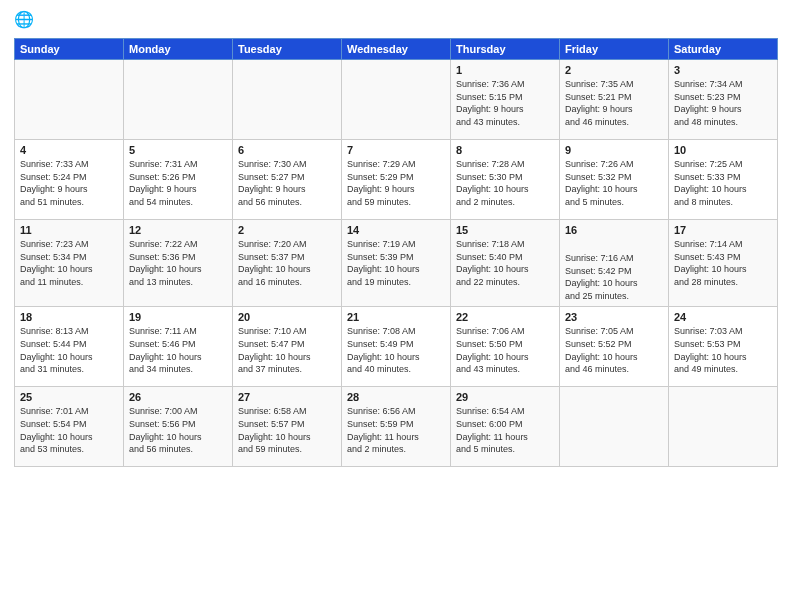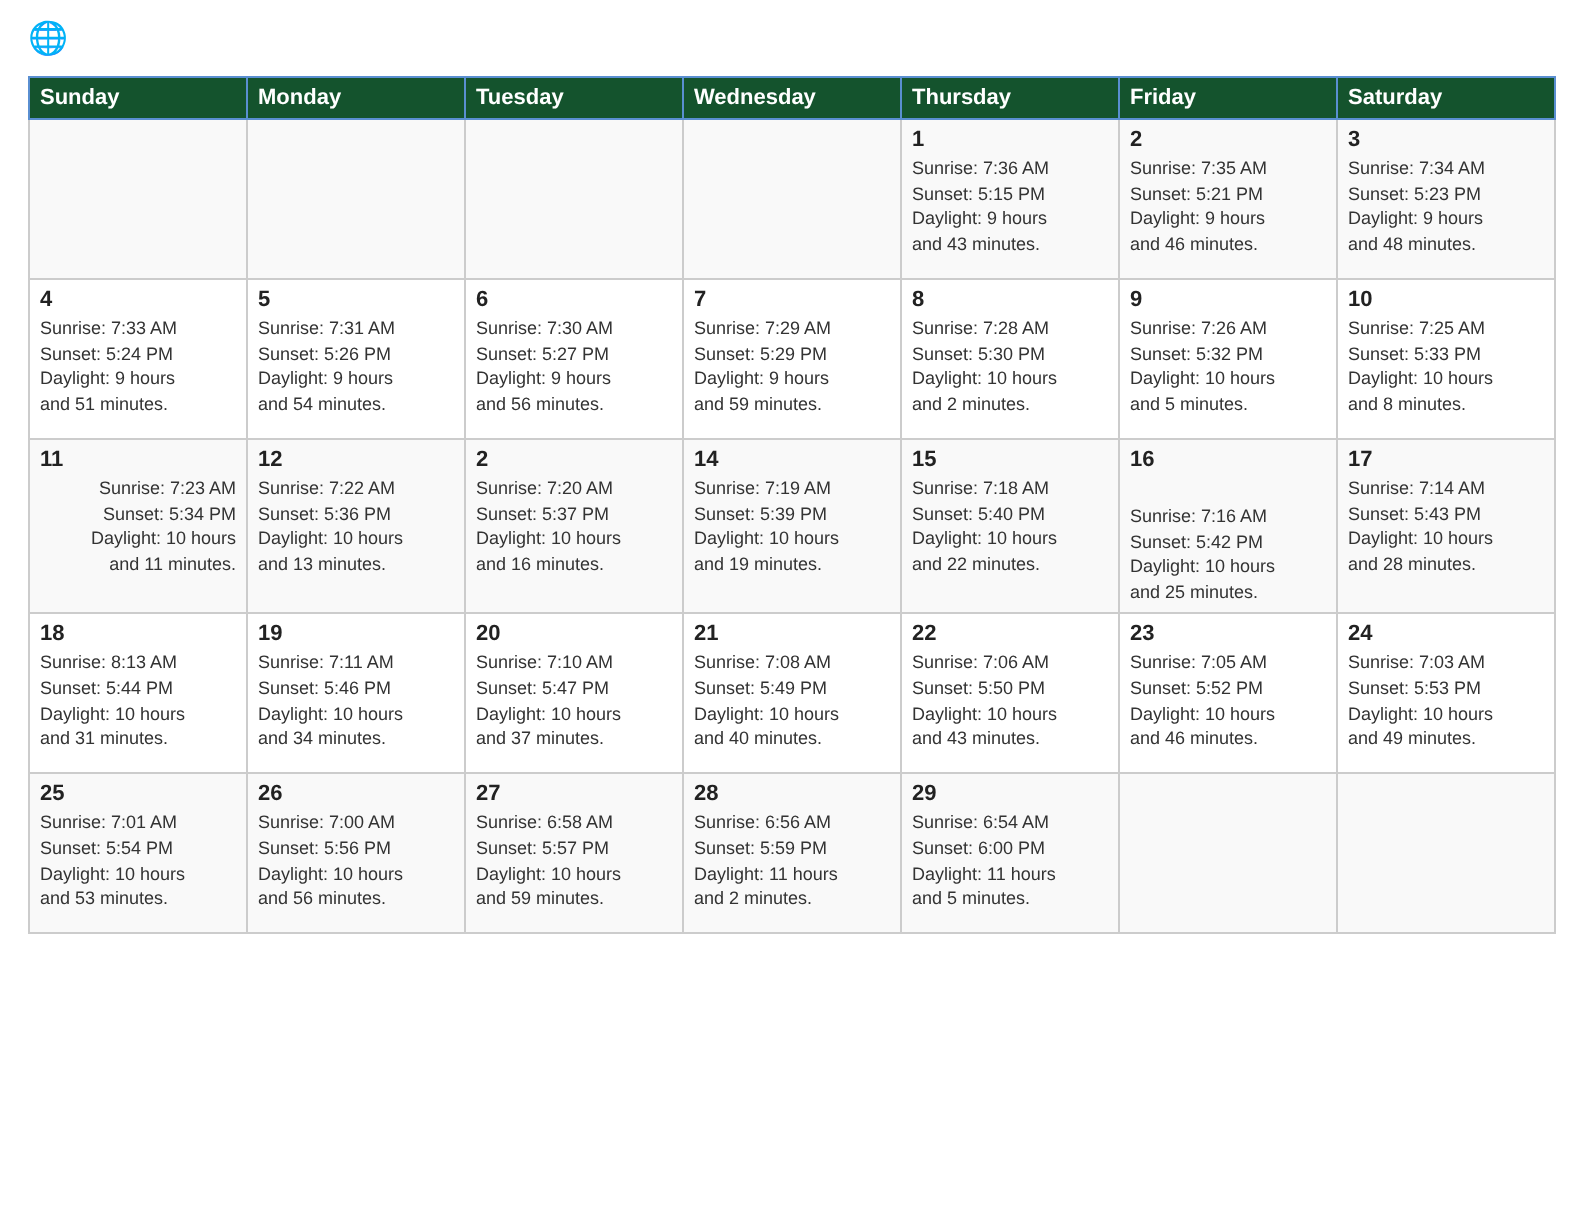--- a/index.html
+++ b/index.html
@@ -51,21 +51,21 @@
     .location-title {
       font-size: 13px;
       color: #444;
     }
     table {
       width: 100%;
       border-collapse: collapse;
       table-layout: fixed;
     }
     thead th {
-      background-color: #14532d;
+      background-color: #1d4ed8;
       color: #fff;
       font-size: 11px;
       font-weight: bold;
       padding: 4px 5px;
       text-align: left;
       border: 1px solid #5a8fd1;
     }
     tbody td {
       border: 1px solid #ccc;
       vertical-align: top;
@@ -199,21 +199,21 @@
             <span class="day-number">10</span>
             <div class="cell-content" style="white-space: pre-line;">Sunrise: 7:25 AM
 Sunset: 5:33 PM
 Daylight: 10 hours
 and 8 minutes.</div>
           </td>
         </tr>
         <tr>
           <td>
             <span class="day-number">11</span>
-            <div class="cell-content" style="white-space: pre-line; text-align: right;">Sunrise: 7:23 AM
+            <div class="cell-content" style="white-space: pre-line;">Sunrise: 7:23 AM
 Sunset: 5:34 PM
 Daylight: 10 hours
 and 11 minutes.</div>
           </td>
           <td>
             <span class="day-number">12</span>
             <div class="cell-content" style="white-space: pre-line;">Sunrise: 7:22 AM
 Sunset: 5:36 PM
 Daylight: 10 hours
 and 13 minutes.</div>

